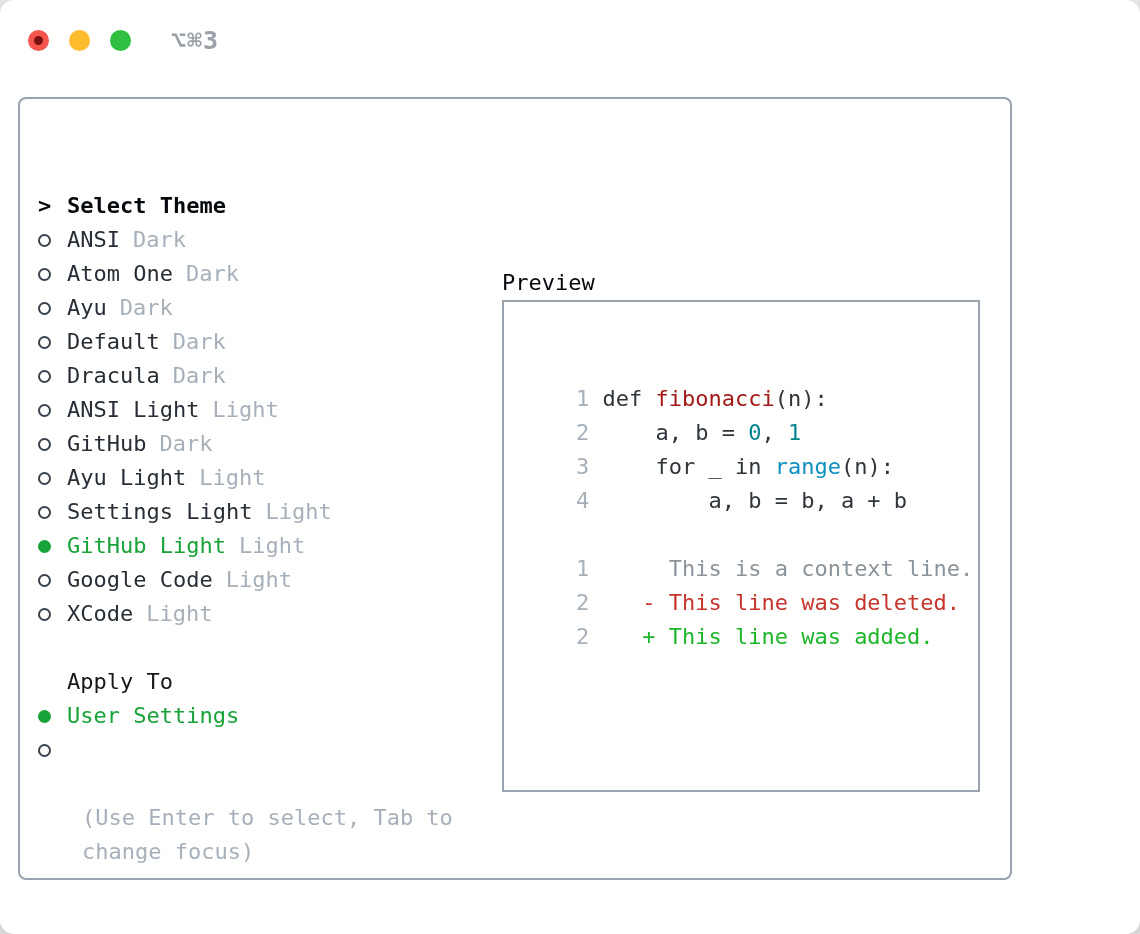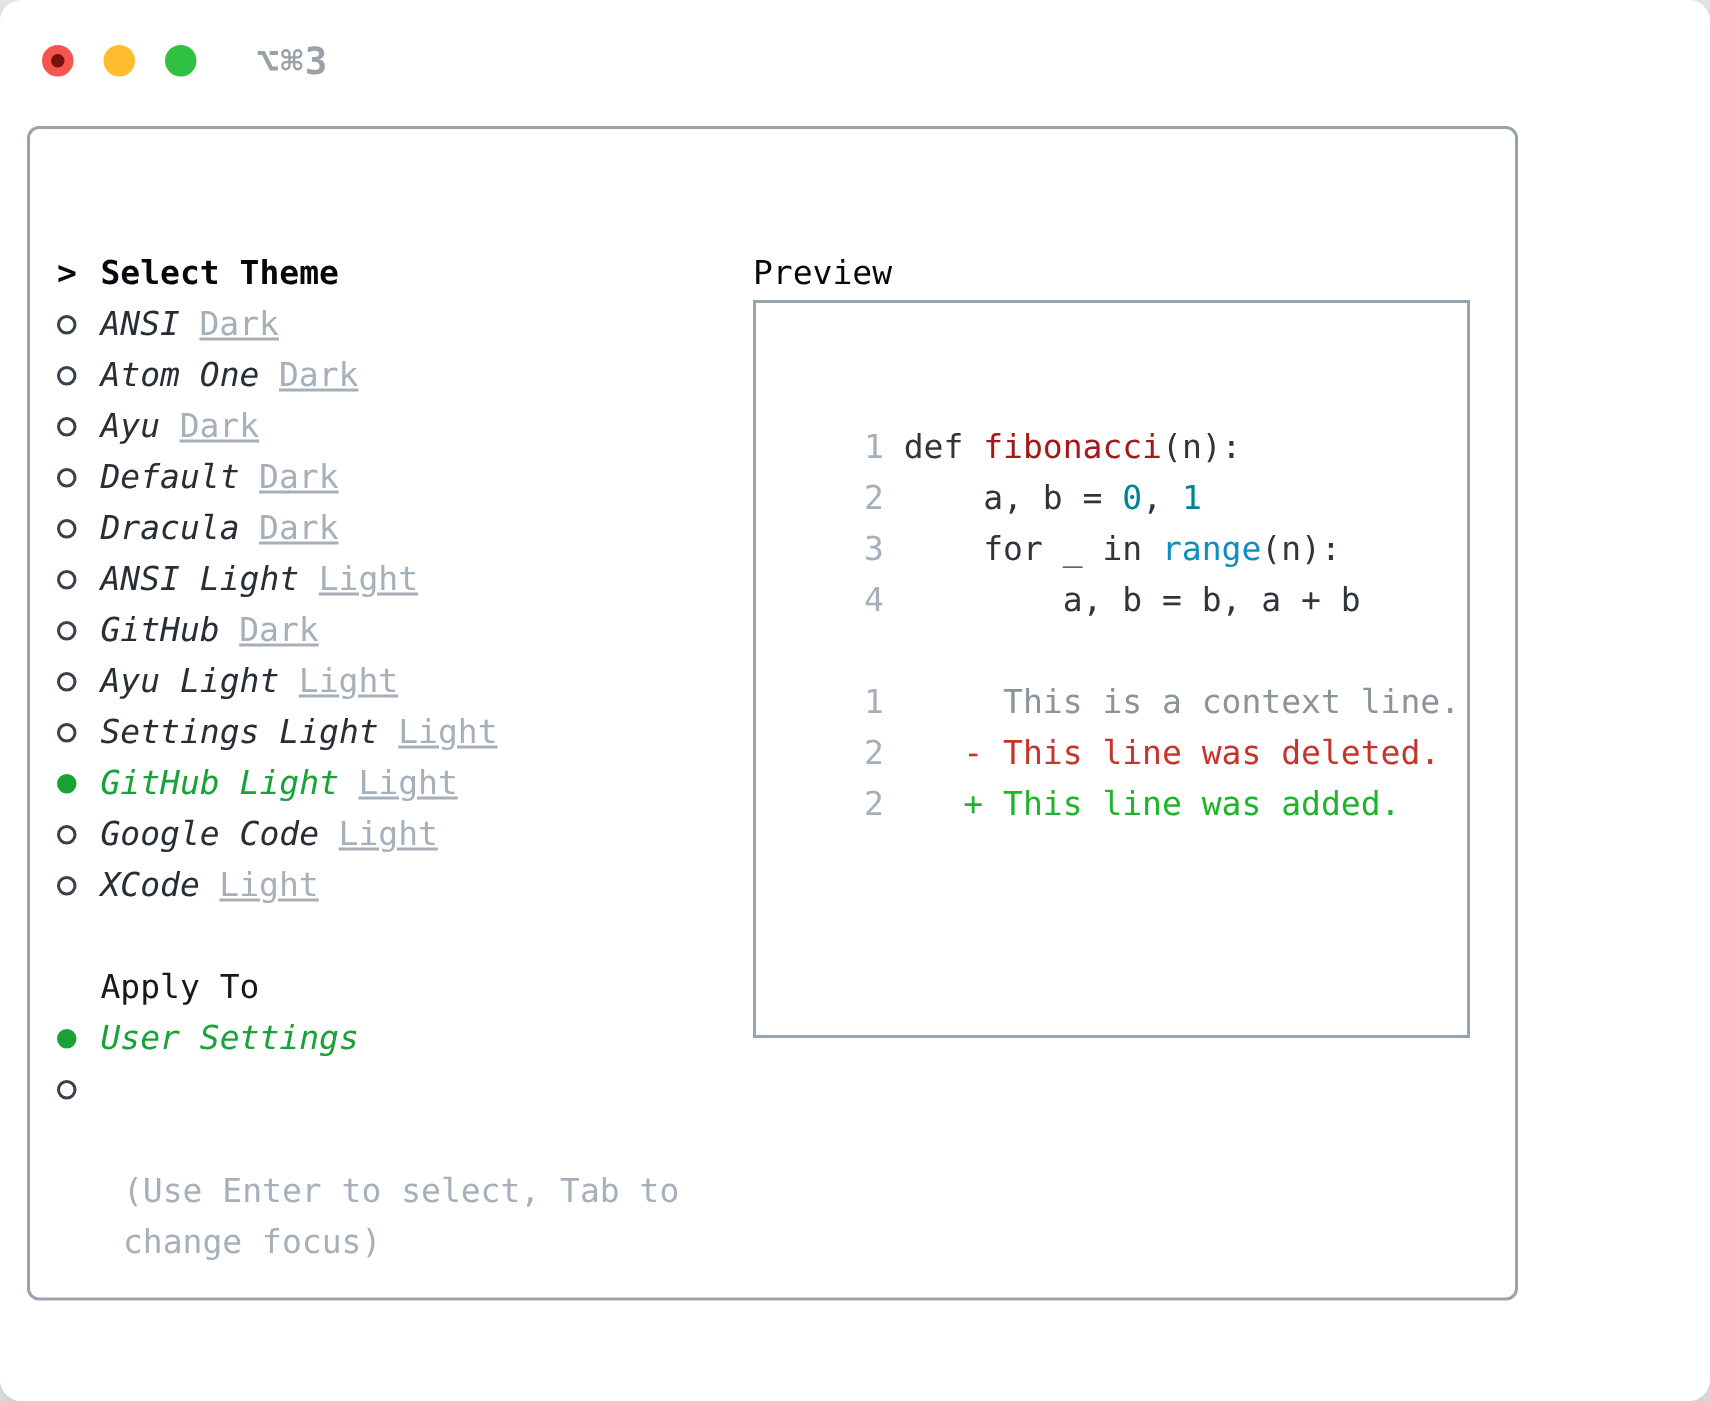--- a/index.html
+++ b/index.html
@@ -11,33 +11,33 @@
   
   .titlebar{position:absolute;left:28px;top:26px;display:flex;align-items:center;}
   .dot{width:21px;height:21px;border-radius:50%;margin-right:20px;position:relative;border:none;padding:0;}
   .dot-red{background:var(--traffic-red);}
   .dot-red::after{content:"";position:absolute;left:6px;top:6px;width:9px;height:9px;border-radius:50%;background:var(--traffic-red-dot);}
   .dot-yellow{background:var(--traffic-yellow);}
   .dot-green{background:var(--traffic-green);}
   .titlebar-label{margin-left:20px;font-size:25px;font-weight:bold;color:var(--titlebar-text);letter-spacing:1px;}
   
   .panel{
-    position:absolute;left:18px;top:84px;width:994px;height:783px;box-sizing:border-box;
+    position:absolute;left:18px;top:97px;width:994px;height:783px;box-sizing:border-box;
     border:2px solid var(--panel-border);border-radius:8px;background:#fff;
-    padding:80px 18px 0 18px;display:flex;align-items:flex-start;
+    padding:80px 18px 0 18px;display:flex;align-items:center;
   }
   .left-col{width:442px;flex:0 0 442px;font-size:22px;line-height:34px;color:var(--text);}
   .row{white-space:nowrap;}
   .marker{display:inline-block;width:29px;vertical-align:top;}
   .menu-header-row .marker{font-weight:bold;color:#05090d;}
   .menu-header{font-weight:bold;color:#05090d;}
   .radio{display:inline-block;width:13px;height:13px;border:2px solid #39414a;border-radius:50%;box-sizing:border-box;margin-bottom:1px;vertical-align:middle;background:transparent;}
   .list-item{cursor:default;}
-  .list-item .label{color:var(--text);font-style:italic;}
-  .list-item .variant{color:var(--muted);margin-left:13px;text-decoration:underline;}
+  .list-item .label{color:var(--text);}
+  .list-item .variant{color:var(--muted);margin-left:13px;}
   .list-item.selected .label{color:var(--accent-green);}
   .list-item.selected .radio{background:var(--accent-green);border-color:var(--accent-green);}
   .apply-section{margin-top:34px;}
   .apply-header{margin-left:29px;color:#15191d;}
   .help{margin-top:34px;color:var(--muted);white-space:normal;width:442px;margin-left:44px;}
   
   .right-col{margin-left:22px;flex:0 0 auto;}
   .preview-header{font-size:22px;line-height:34px;font-weight:normal;color:#05090d;}
   .preview-box{
     margin-top:0;width:478px;height:492px;box-sizing:border-box;background:#fff;

